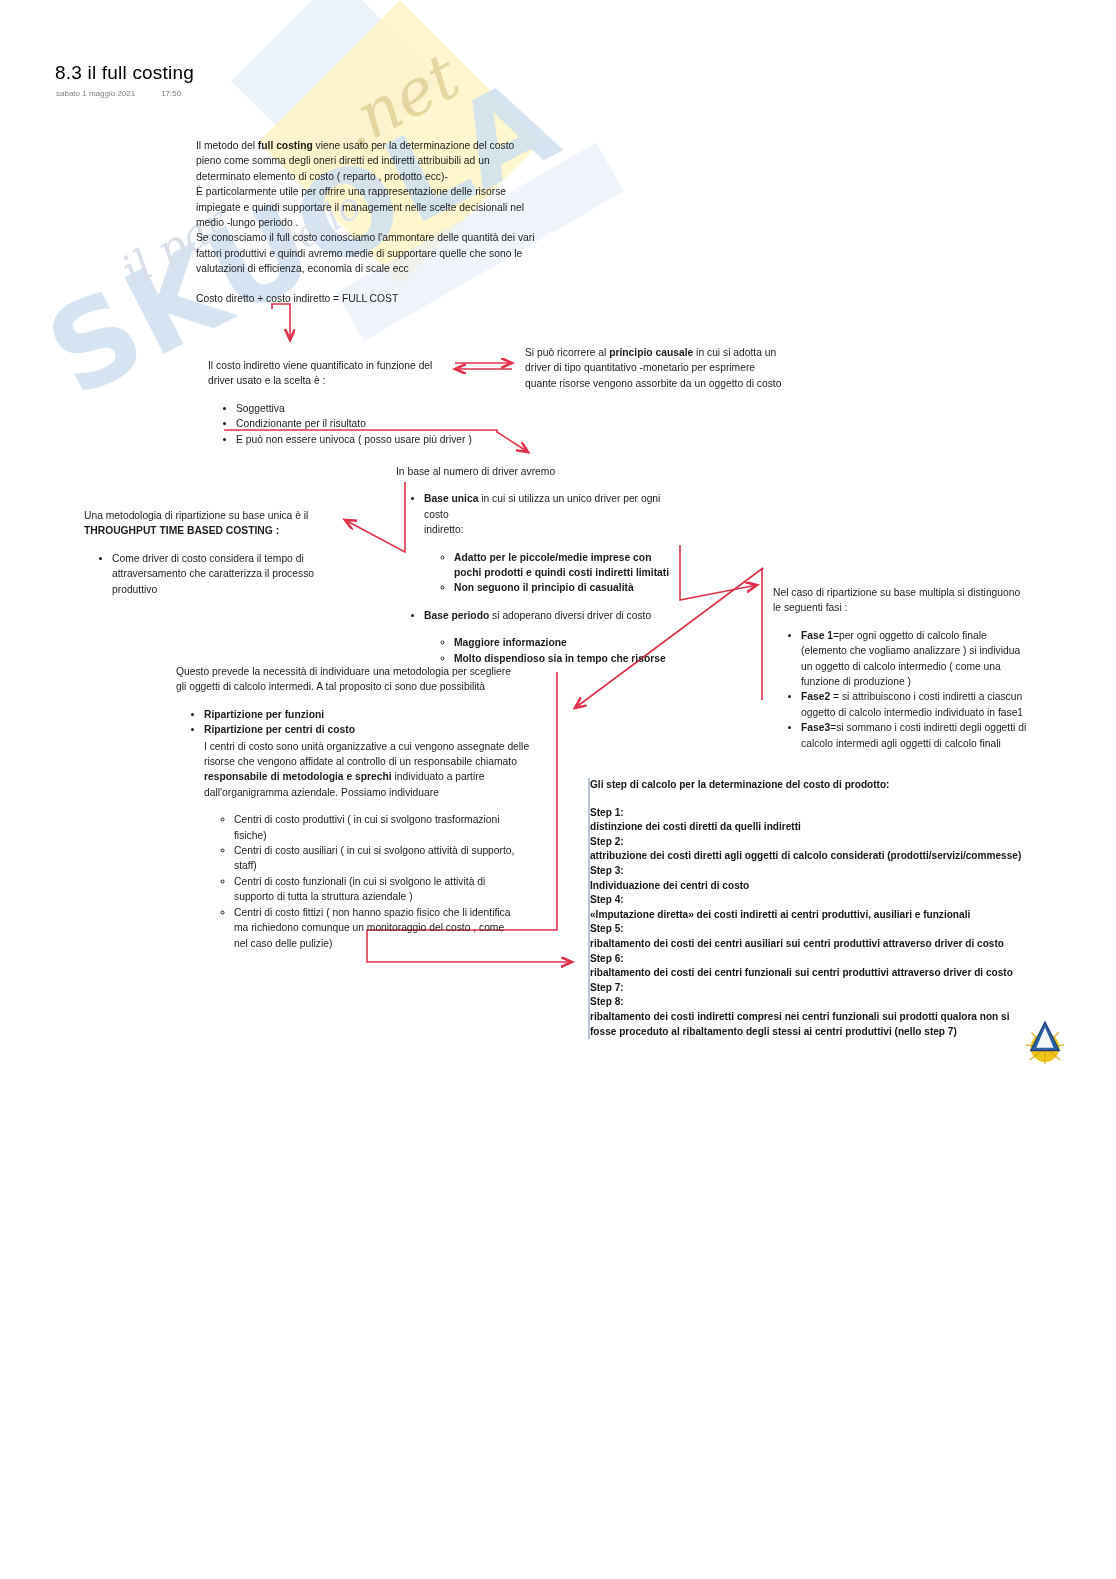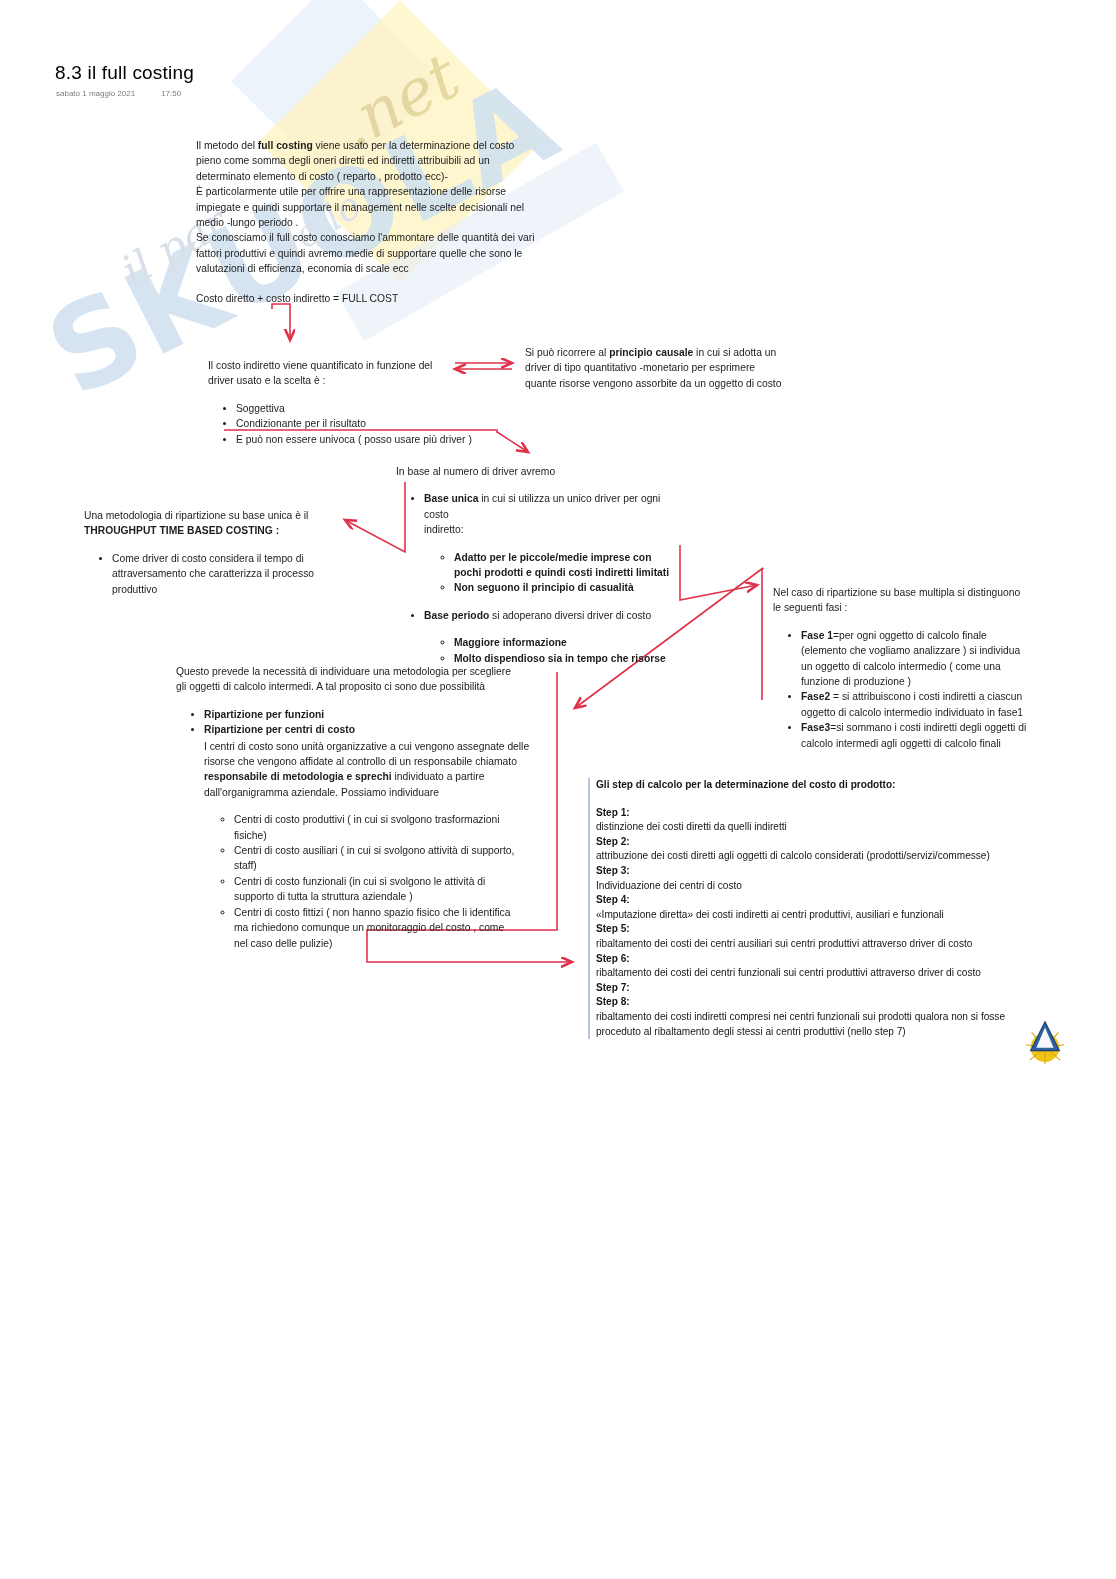--- a/index.html
+++ b/index.html
@@ -149,31 +149,30 @@
   .gap { height: 14px; }
 
   
   .steps-panel {
     position: absolute;
     z-index: 3;
     left: 588px;
     top: 778px;
     width: 448px;
     border-left: 2px solid #b9c6d8;
-    padding-left: 6px;
     font-size: 10.1px;
     line-height: 14.6px;
     color: #15161a;
   }
   .steps-panel .sp-title {
     font-weight: 700;
     margin-bottom: 13px;
   }
   .steps-panel .sp-k { font-weight: 700; }
-  .steps-panel .sp-v { font-weight: 400; }
+  .steps-panel .sp-v { font-weight: 700; }
 
   
   svg.conn {
     position: absolute;
     inset: 0;
     width: 1116px;
     height: 1579px;
     z-index: 2;
     pointer-events: none;
   }

